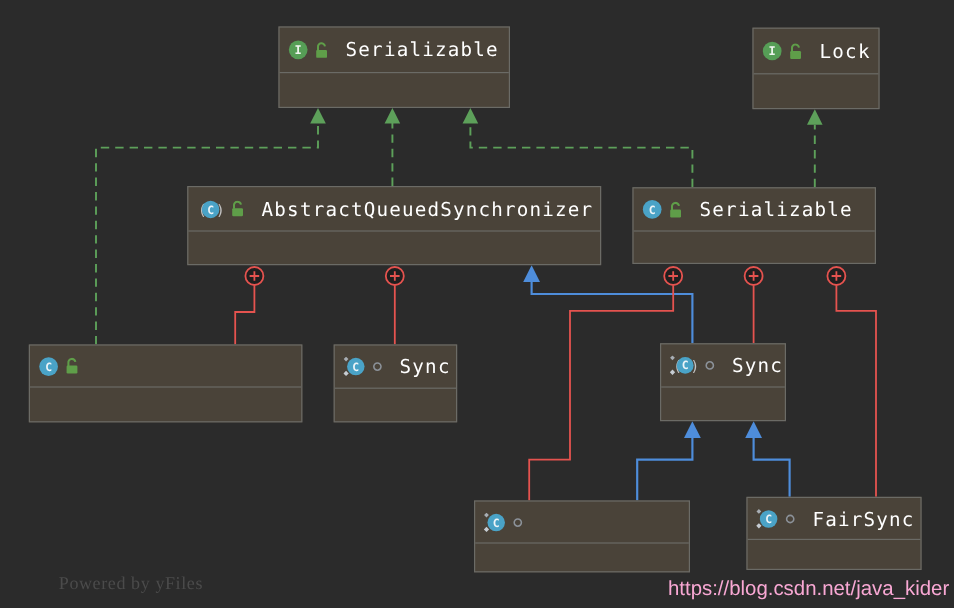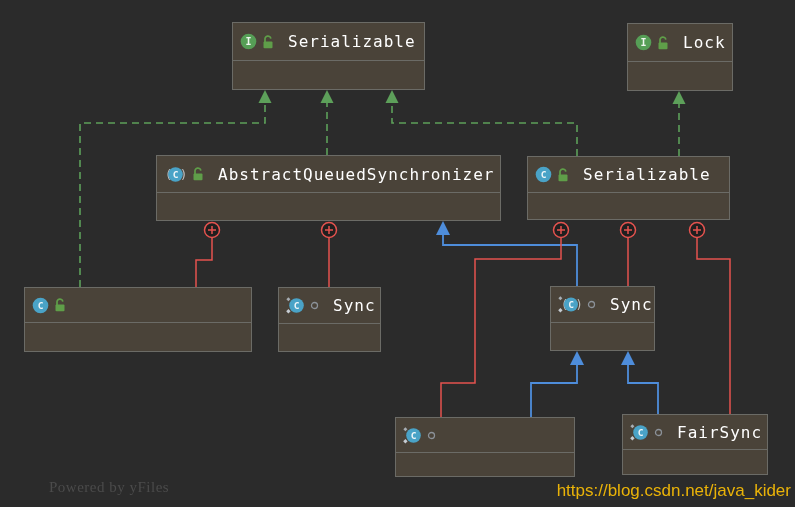--- a/index.html
+++ b/index.html
@@ -35,21 +35,21 @@
     white-space:nowrap;
   }
   .watermark-left {
     position:absolute; left:17px; top:479px; z-index:3;
     font-family:Liberation Serif, serif;
     font-size:15px; color:#4b4b4b; letter-spacing:0.5px;margin-left:32px;
   }
   .watermark-right {
     position:absolute; right:4px; top:481px; z-index:5;
     font-family:"Liberation Sans", sans-serif;
-    font-size:17px; color:#eab308;
+    font-size:17px; color:#f9a8d4;
   }
 </style>
 </head>
 <body>
 
 <svg id="edges" width="795" height="507" viewBox="0 0 795 507">
 
   <g stroke="#5da05a" fill="#5da05a">
     <polyline points="80,287 80,123 265,123 265,102" fill="none" stroke-width="1.6" stroke-dasharray="7 5"></polyline>
     <polygon points="265,90 258.5,103 271.5,103" stroke="none"></polygon>

